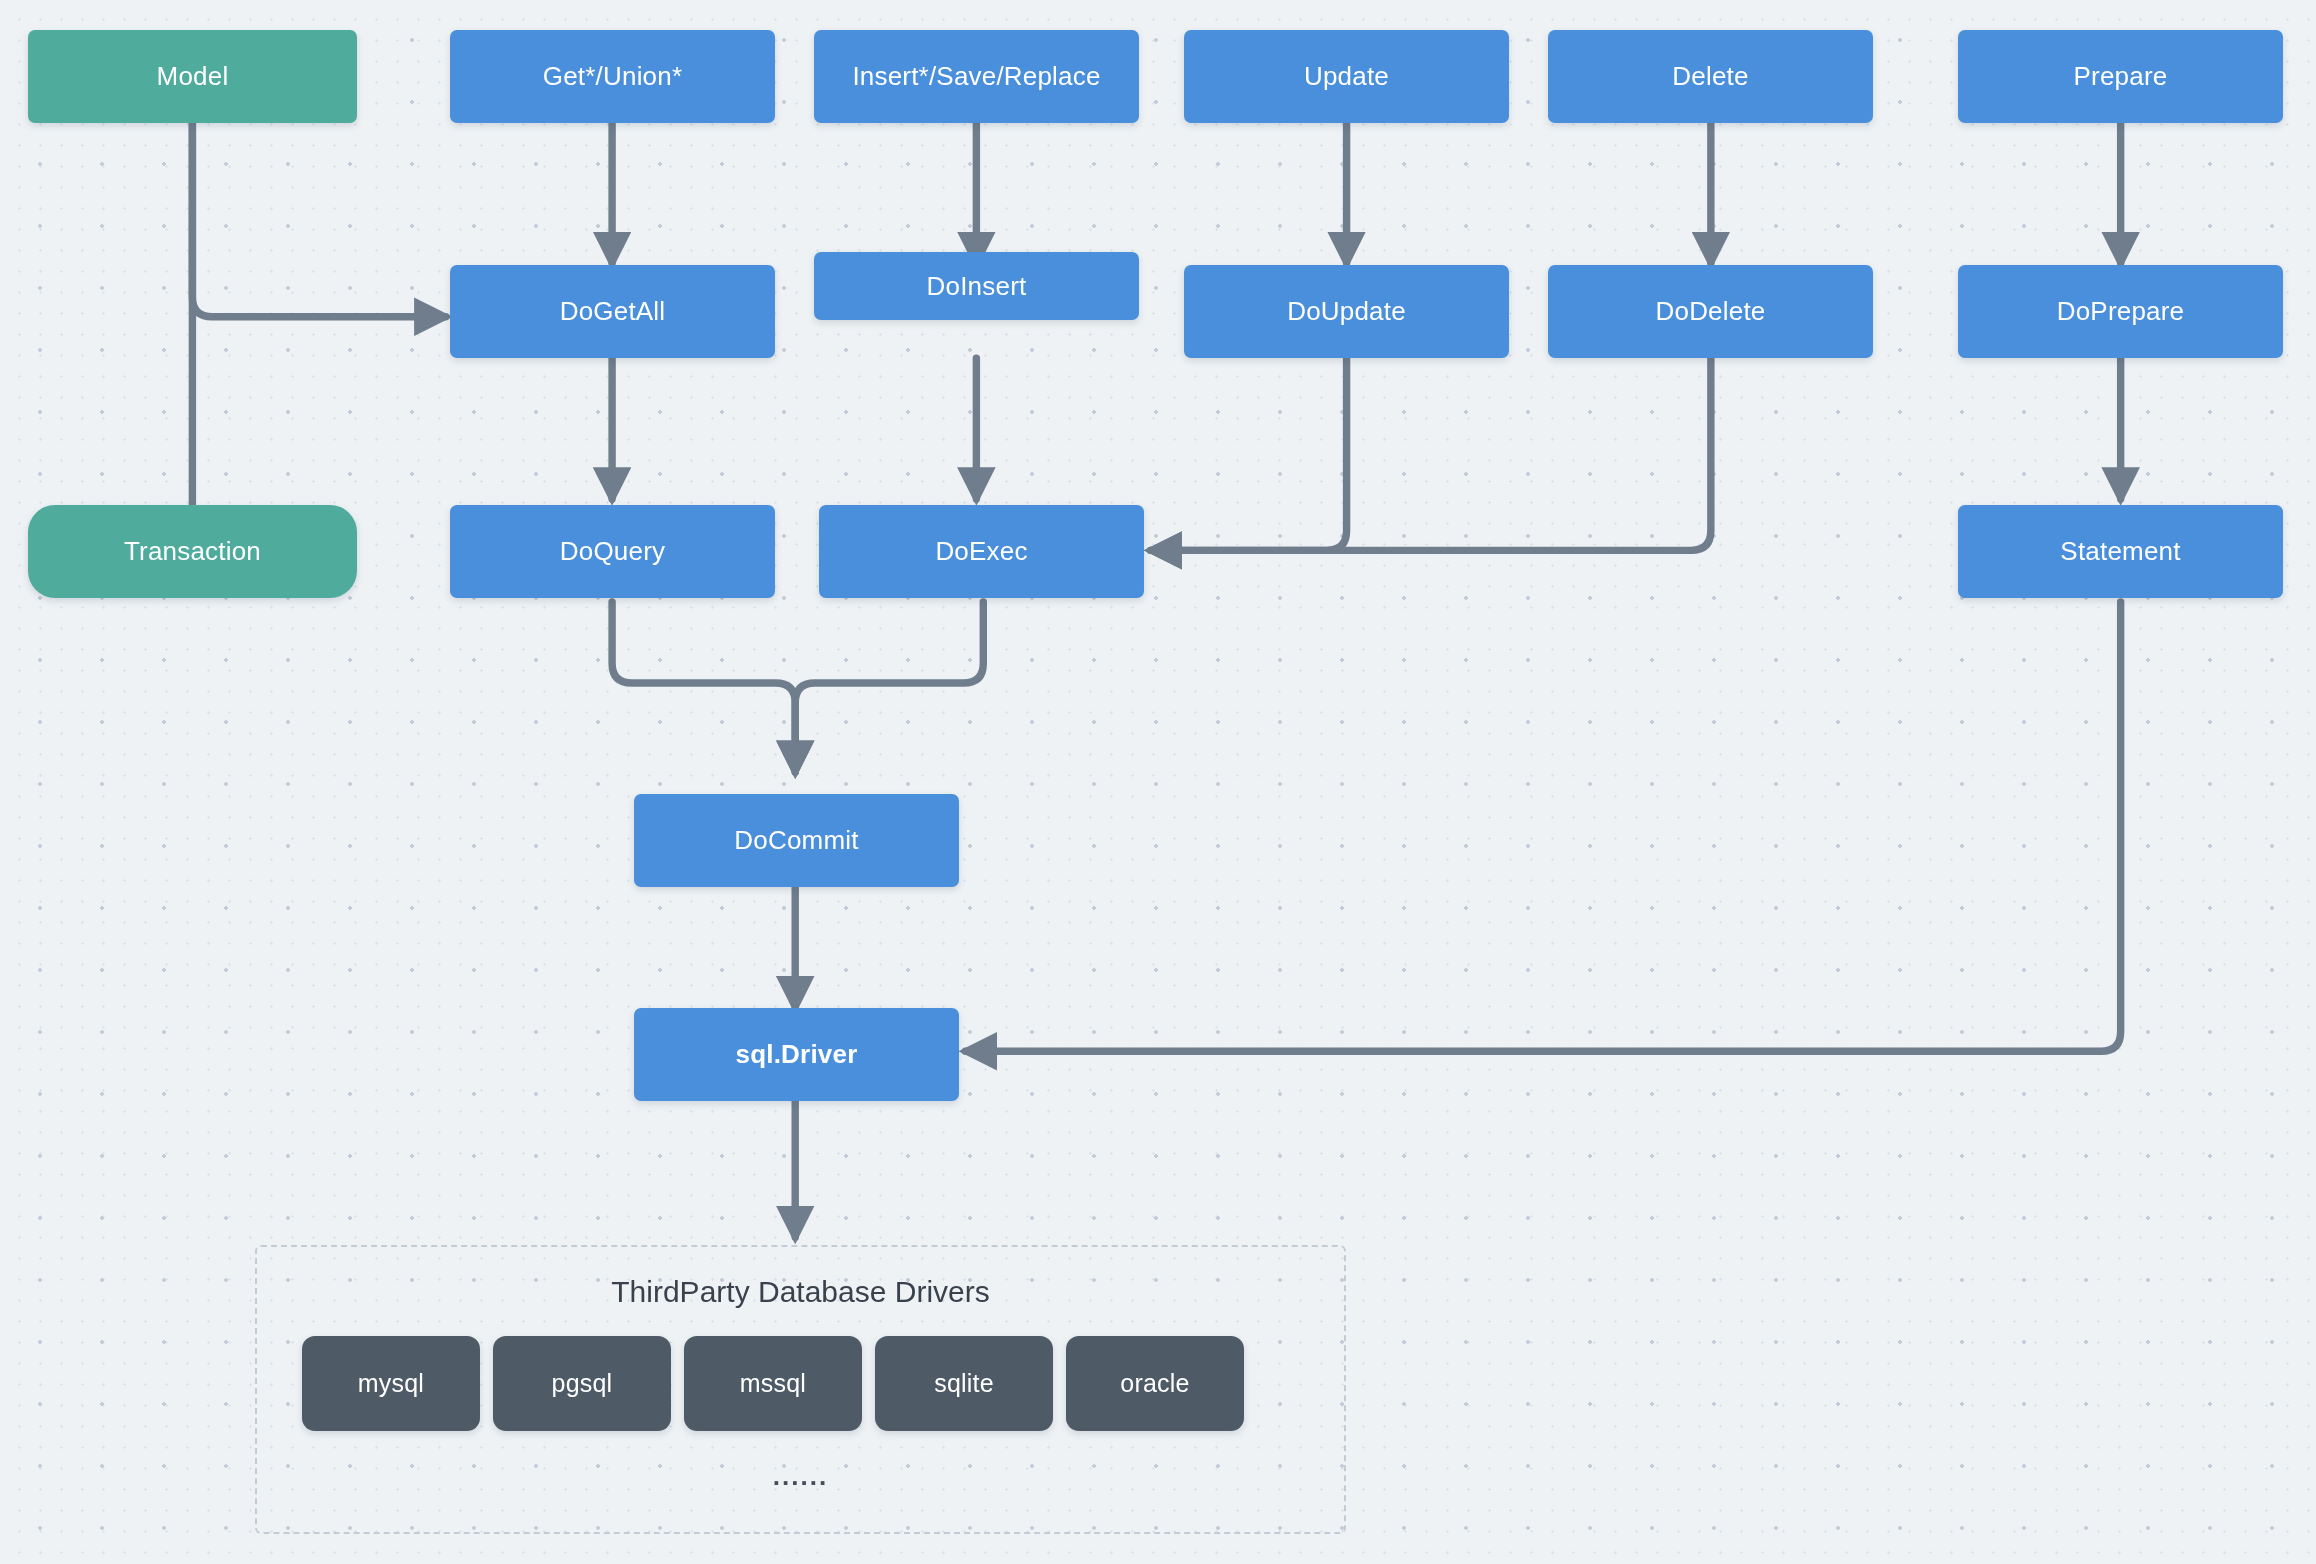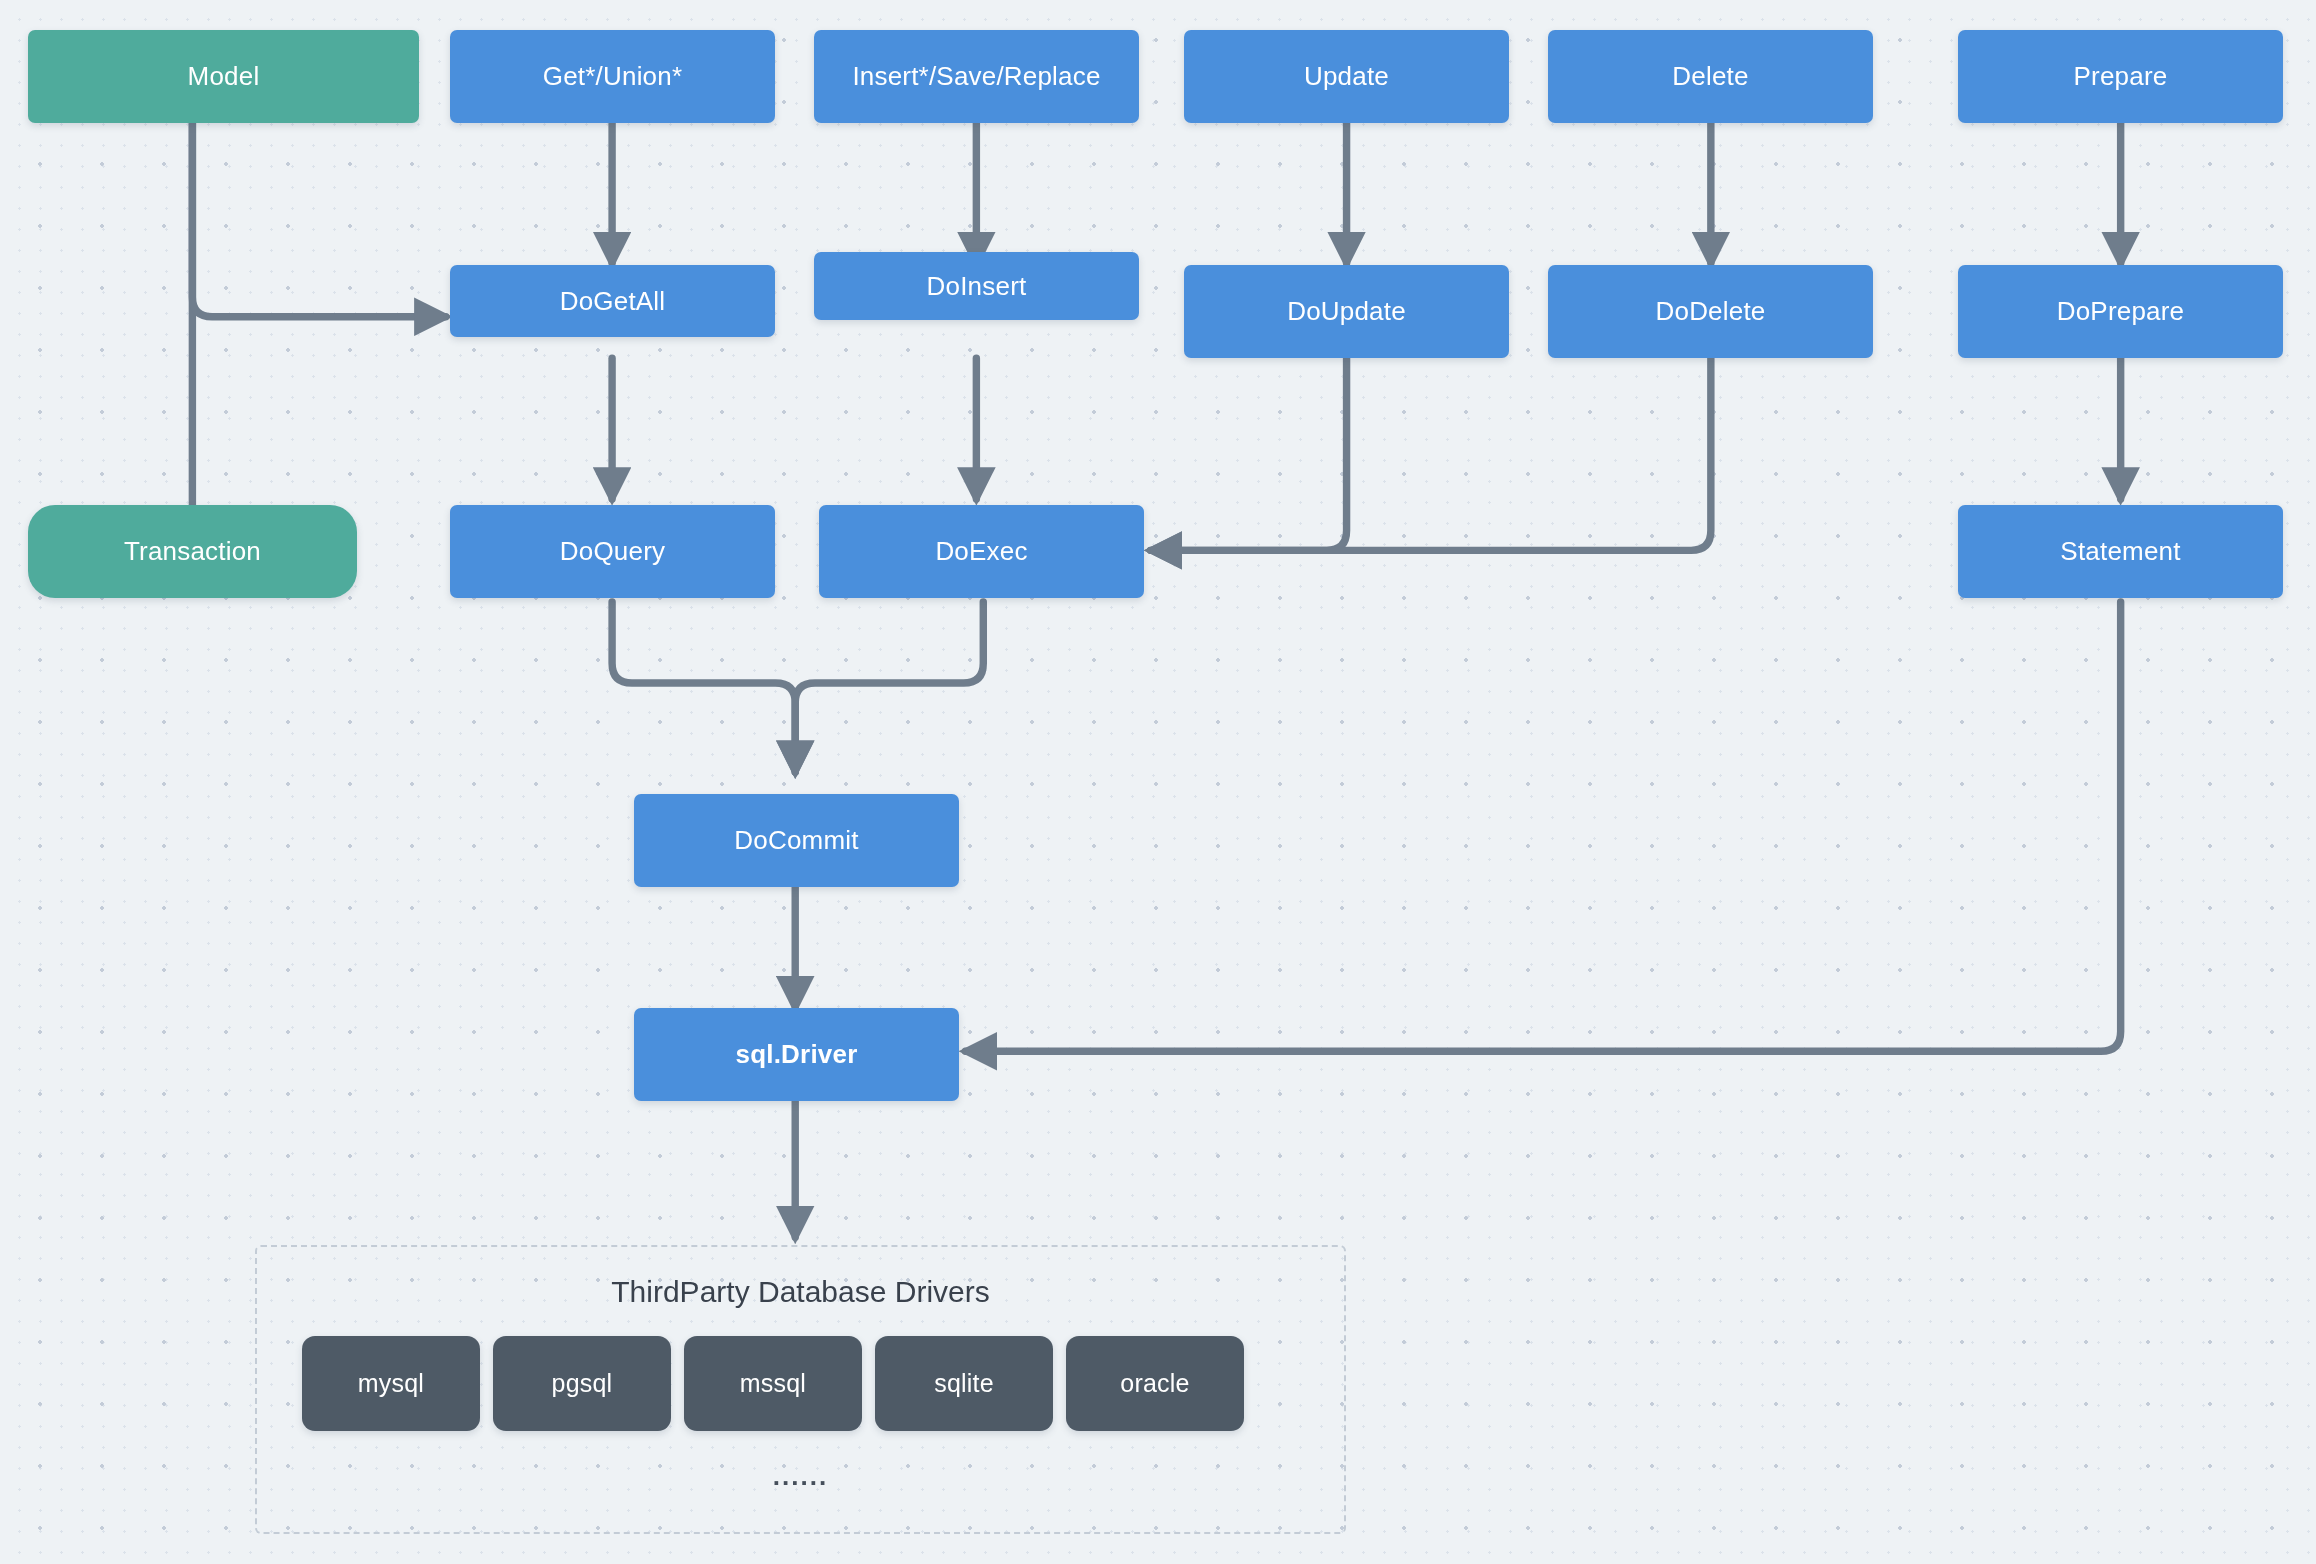--- a/index.html
+++ b/index.html
@@ -132,33 +132,33 @@
       <path d="M 993 608 L 993 670 Q 993 690 973 690 L 823 690 Q 803 690 803 710 L 803 780" marker-end="url(#arrow)"></path>
 
       <path d="M 803 896 L 803 1018" marker-end="url(#arrow)"></path>
 
       <path d="M 2142 608 L 2142 1042 Q 2142 1062 2122 1062 L 975 1062" marker-end="url(#arrow)"></path>
 
       <path d="M 803 1110 L 803 1250" marker-end="url(#arrow)"></path>
     </g>
   </svg>
 
-  <div class="node green" style="left:28px; top:30px; width:391px; height:93px;">Model</div>
+  <div class="node green" style="left:28px; top:30px; width:329px; height:93px;">Model</div>
 
   <div class="node blue" style="left:450px; top:30px; width:325px; height:93px;">Get*/Union*</div>
 
   <div class="node blue" style="left:814px; top:30px; width:325px; height:93px;">Insert*/Save/Replace</div>
 
   <div class="node blue" style="left:1184px; top:30px; width:325px; height:93px;">Update</div>
 
   <div class="node blue" style="left:1548px; top:30px; width:325px; height:93px;">Delete</div>
 
   <div class="node blue" style="left:1958px; top:30px; width:325px; height:93px;">Prepare</div>
 
-  <div class="node blue" style="left:450px; top:265px; width:325px; height:72px;">DoGetAll</div>
+  <div class="node blue" style="left:450px; top:265px; width:325px; height:93px;">DoGetAll</div>
 
   <div class="node blue" style="left:814px; top:252px; width:325px; height:68px;">DoInsert</div>
 
   <div class="node blue" style="left:1184px; top:265px; width:325px; height:93px;">DoUpdate</div>
 
   <div class="node blue" style="left:1548px; top:265px; width:325px; height:93px;">DoDelete</div>
 
   <div class="node blue" style="left:1958px; top:265px; width:325px; height:93px;">DoPrepare</div>
 
   <div class="node green" style="left:28px; top:505px; width:329px; height:93px;border-radius:27px;">Transaction</div>

